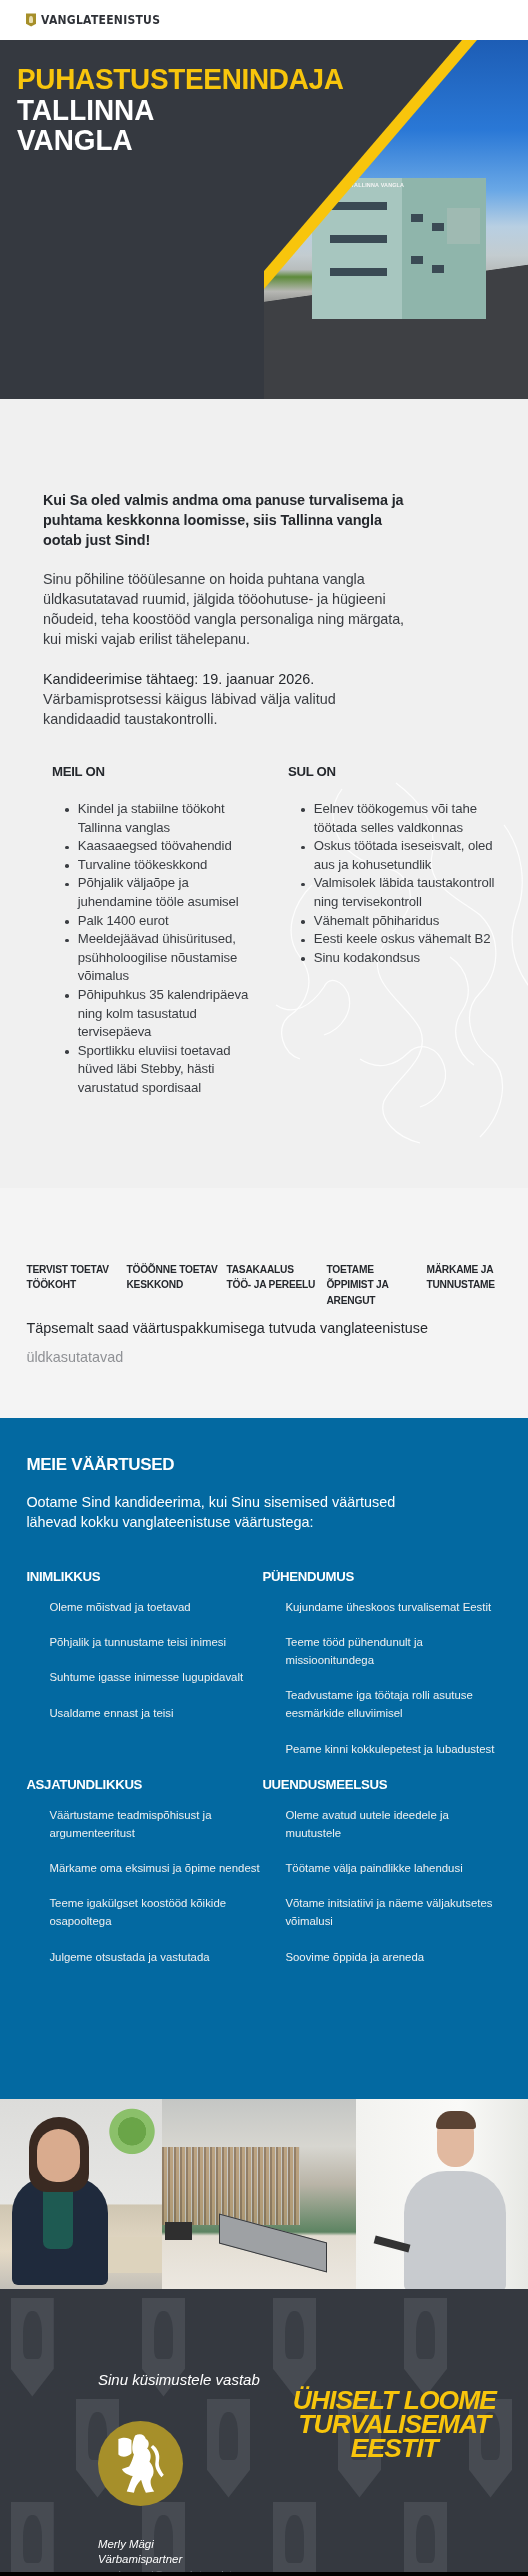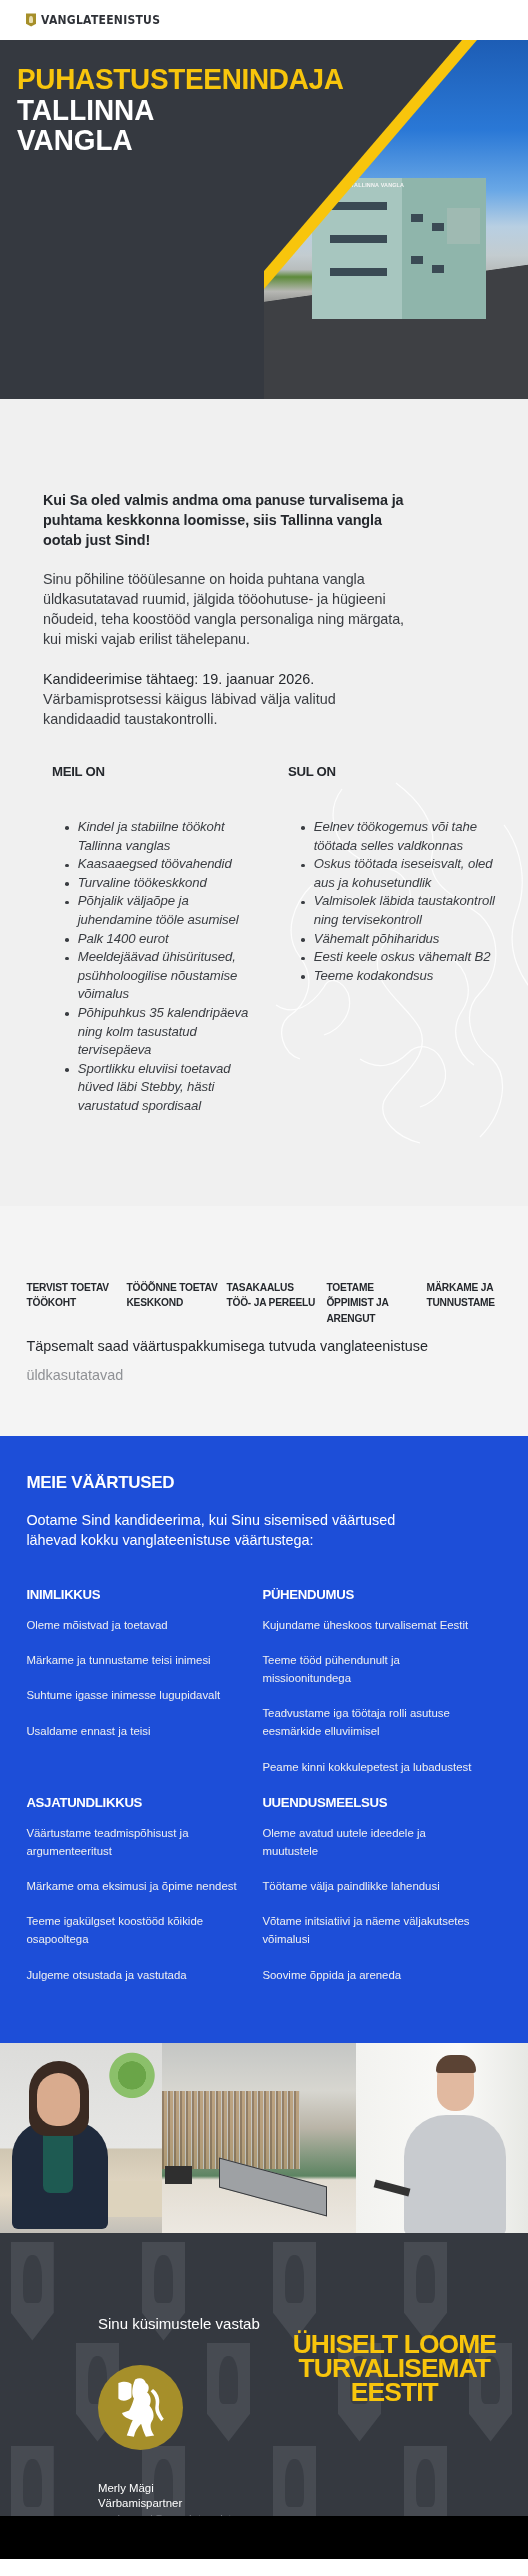--- a/index.html
+++ b/index.html
@@ -36,39 +36,39 @@
   .intro { position: relative; background: #f0f0f0; padding: 91px 0 90px 0; overflow: hidden; }
   .watermark { position: absolute; right: -24px; top: 378px; width: 312px; height: 372px; opacity: .9; pointer-events: none; }
   .intro-inner { position: relative; padding-left: 43px; width: 444px; }
   .lead { font-size: 14.4px; font-weight: 700; line-height: 20px; color: #25282d; width: 372px; letter-spacing: -0.1px; }
   .para { margin-top: 19px; font-size: 14.4px; line-height: 20px; color: #3a3d42; width: 372px; letter-spacing: -0.1px; }
   .deadline { margin-top: 20px; font-size: 14.4px; line-height: 20px; color: #25282d; font-weight: 400; }
   .deadline-sub { font-size: 14.4px; line-height: 20px; color: #3a3d42; width: 372px; }
   .cols { display: flex; margin-top: 35px; padding-left: 9px; }
   .col { width: 236px; }
   .col h3 { font-size: 13.2px; font-weight: 700; color: #25282d; letter-spacing: -0.3px; }
-  .col ul { list-style: none; margin-top: 39px; padding-left: 13.2px; font-style: italic; }
+  .col ul { list-style: none; margin-top: 21px; padding-left: 13.2px; }
   .col li { position: relative; padding-left: 12.6px; font-size: 13.2px; line-height: 18.6px; color: #3a3d42; width: 198px; letter-spacing: -0.1px; }
   .col li::before { content: ""; position: absolute; left: 0; top: 8.4px; width: 3.6px; height: 3.6px; border-radius: 50%; background: #3a3d42; }
 
   
   .offer { background: #f4f4f4; padding: 44px 0 48px 26.4px; height: 230px; }
   .offer h2 { font-size: 18.6px; font-weight: 700; color: #25282d; letter-spacing: -0.3px; }
   .offer-grid { display: flex; margin-top: 30px; }
   .offer-item { width: 100px; font-size: 10.2px; font-weight: 700; line-height: 15.6px; color: #25282d; text-transform: uppercase; letter-spacing: -0.2px; padding-right: 6px; }
   .offer-note { margin-top: 6px; font-size: 14.4px; line-height: 29px; color: #25282d; width: 480px; }
   .offer-link { color: #8f9195; text-decoration: none; }
 
   
-  .values { background: #1d4ed8; padding: 37px 26.4px 36px 26.4px; height: 607px; }
+  .values { background: #0369a1; padding: 37px 26.4px 36px 26.4px; height: 681px; }
   .values h2 { font-size: 17px; font-weight: 700; color: #ffffff; letter-spacing: -0.3px; }
   .values-intro { margin-top: 17px; font-size: 14.4px; line-height: 20.4px; color: #ffffff; width: 372px; }
   .values-grid { display: grid; grid-template-columns: 236px 236px; margin-top: 37px; row-gap: 2.4px; }
   .value-group h3 { font-size: 13.2px; font-weight: 700; color: #ffffff; letter-spacing: -0.3px; margin-bottom: 13.2px; }
-  .value-item { font-size: 11.4px; line-height: 18px; color: #f0f0f0; width: 216px; margin-bottom: 17.4px; }
+  .value-item { font-size: 11.4px; line-height: 18px; color: #f0f0f0; width: 216px; margin-bottom: 17.4px; margin-left: 23px; }
   .value-group { margin-bottom: 0; }
 
   
   .photos { display: flex; height: 193px; background: #353940; }
   .photo { height: 190px; position: relative; overflow: hidden; }
   .photo-1 { width: 162px; background: linear-gradient(180deg, #dcdcda 0%, #e6e6e4 55%, #cfc6b2 56%, #e5dac6 80%, #c2bfb8 100%); }
   .photo-2 { width: 194px; background: linear-gradient(180deg, #c4c6c4 0%, #d7d6d0 25%, #b9b4a7 45%, #5d8462 70%, #e3ddd2 72%, #ece8e1 100%); }
   .photo-3 { width: 172px; background: linear-gradient(90deg, #f2f2ef 0%, #fafaf8 60%, #e7e8e4 100%); }
   .person { position: absolute; }
   .p1-body { left: 12px; top: 78px; width: 96px; height: 108px; background: #1f2a3c; border-radius: 36px 36px 6px 6px; }
@@ -80,21 +80,21 @@
   .shelf { position: absolute; left: 0; top: 48px; width: 138px; height: 78px;
     background: repeating-linear-gradient(90deg, #8a7359 0 2.4px, #b89c76 2.4px 4.8px, #c9c9c6 4.8px 6px), #a7a59e; opacity: .85; }
   .keyboard { left: 57px; top: 129px; width: 108px; height: 30px; background: #9ea1a4; transform: skewY(15deg); border: 1.2px solid #35373a; }
   .guitar { left: 3px; top: 123px; width: 27px; height: 18px; background: #2f2f2f; }
   .p3-body { left: 48px; top: 72px; width: 102px; height: 120px; background: #c8cbcf; border-radius: 42px 42px 6px 6px; }
   .p3-head { left: 81px; top: 15px; width: 37px; height: 53px; background: #e1b9a0; border-radius: 19px 19px 18px 18px; }
   .p3-hair { left: 80px; top: 12px; width: 40px; height: 18px; background: #5b4334; border-radius: 18px 18px 3.6px 3.6px; }
   .p3-board { left: 18px; top: 141px; width: 36px; height: 8.4px; background: #333; transform: rotate(15deg); }
 
   
-  .contact { position: relative; background: #353940; height: 280px; overflow: hidden; }
+  .contact { position: relative; background: #353940; height: 280px; overflow: hidden; font-style: italic; }
   .contact-pattern { position: absolute; inset: 0; }
   .crest { position: absolute; width: 43px; height: 99px; background: #474b52;
     clip-path: polygon(0 0,100% 0,100% 72%,50% 100%,0 72%); }
   .crest::after { content: ""; position: absolute; left: 12px; top: 13.2px; width: 19px; height: 48px; background: #353940; border-radius: 45% 45% 20% 20%; opacity: .7; }
   .contact-left { position: absolute; left: 98px; top: 79px; }
   .contact-heading { font-size: 15px; color: #ffffff; font-weight: 400; }
   .contact-avatar { margin-top: 33px; width: 85px; height: 85px; border-radius: 50%; background: #a68f2a; position: relative; }
   .contact-avatar svg { position: absolute; left: 18px; top: 12px; }
   .contact-info { margin-top: 31px; font-size: 11.4px; line-height: 15.6px; color: #ffffff; }
   .contact-email { color: #7b7f86; text-decoration: none; }
@@ -167,21 +167,21 @@
       </ul>
     </div>
     <div class="col">
       <h3>SUL ON</h3>
       <ul>
         <li>Eelnev töökogemus või tahe töötada selles valdkonnas</li>
         <li>Oskus töötada iseseisvalt, oled aus ja kohusetundlik</li>
         <li>Valmisolek läbida taustakontroll ning tervisekontroll</li>
         <li>Vähemalt põhiharidus</li>
         <li>Eesti keele oskus vähemalt B2</li>
-        <li>Teeme kodakondsus</li>
+        <li>Sinu kodakondsus</li>
       </ul>
     </div>
   </div>
 </section>
 
 <section class="offer">
   <div class="offer-grid">
     <div class="offer-item">TERVIST TOETAV TÖÖKOHT</div>
     <div class="offer-item">TÖÖÕNNE TOETAV KESKKOND</div>
     <div class="offer-item">TASAKAALUS TÖÖ- JA PEREELU</div>
@@ -194,21 +194,21 @@
   </p>
 </section>
 
 <section class="values">
   <h2>MEIE VÄÄRTUSED</h2>
   <p class="values-intro">Ootame Sind kandideerima, kui Sinu sisemised väärtused lähevad kokku vanglateenistuse väärtustega:</p>
   <div class="values-grid">
     <div class="value-group">
       <h3>INIMLIKKUS</h3>
       <p class="value-item" style="margin-bottom:17.4px">Oleme mõistvad ja toetavad</p>
-      <p class="value-item" style="margin-bottom:17.4px">Märkame ja tunnustame teisi inimesi</p>
+      <p class="value-item" style="margin-bottom:17.4px">Põhjalik ja tunnustame teisi inimesi</p>
       <p class="value-item" style="margin-bottom:17.4px">Suhtume igasse inimesse lugupidavalt</p>
       <p class="value-item">Usaldame ennast ja teisi</p>
     </div>
     <div class="value-group">
       <h3>PÜHENDUMUS</h3>
       <p class="value-item">Kujundame üheskoos turvalisemat Eestit</p>
       <p class="value-item">Teeme tööd pühendunult ja missioonitundega</p>
       <p class="value-item">Teadvustame iga töötaja rolli asutuse eesmärkide elluviimisel</p>
       <p class="value-item">Peame kinni kokkulepetest ja lubadustest</p>
     </div>

